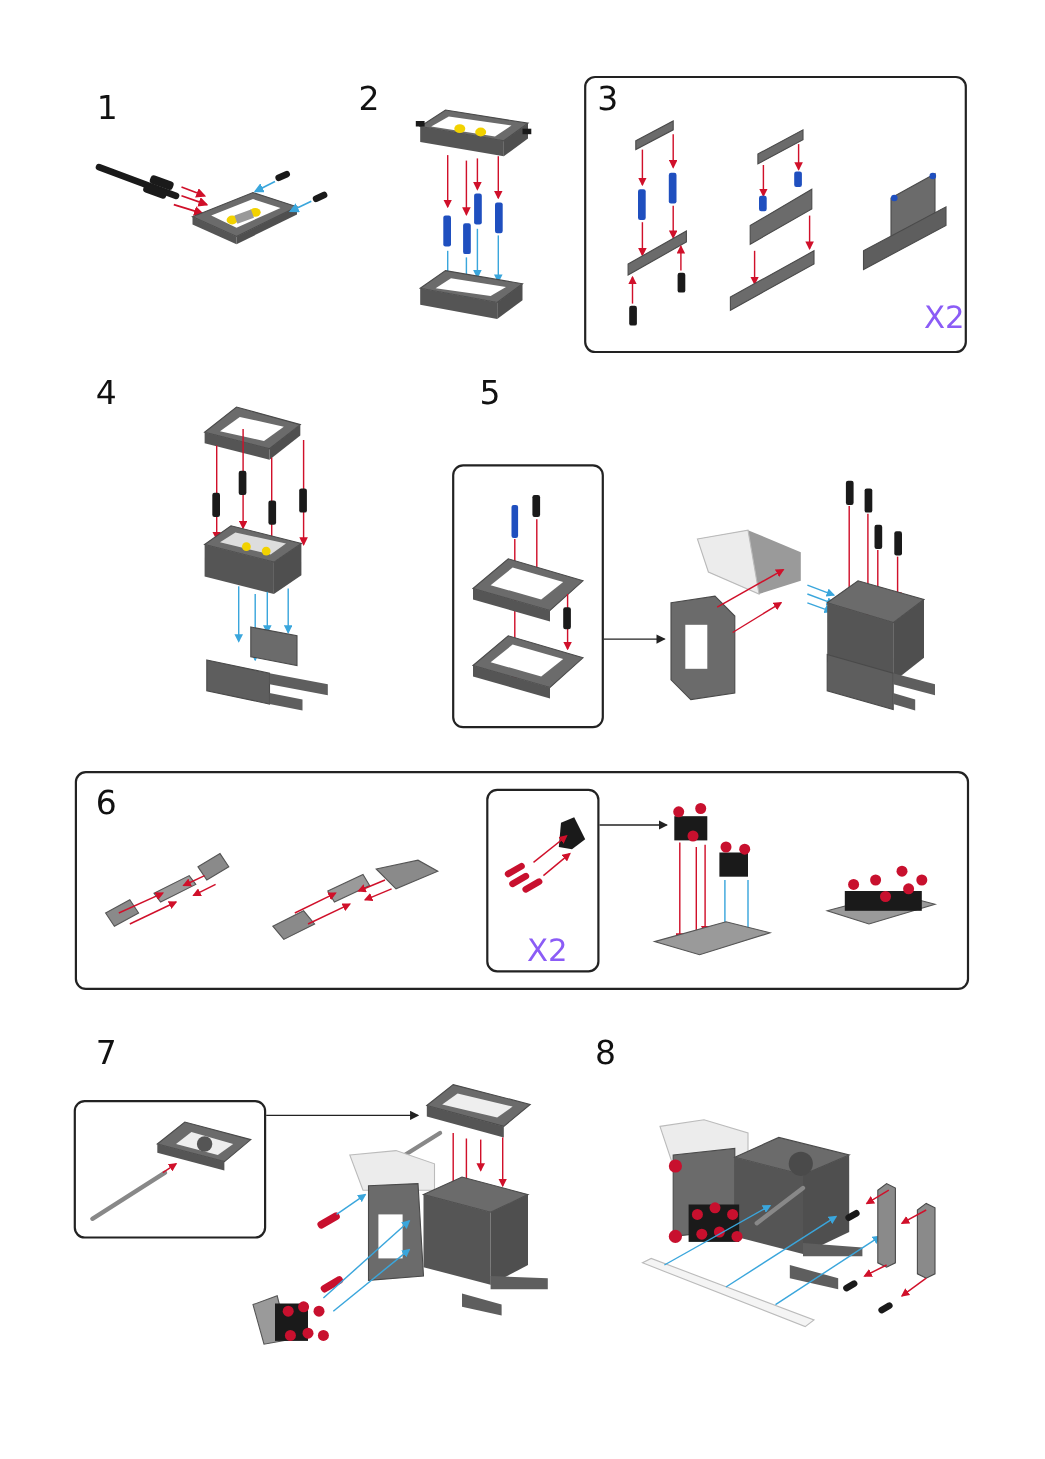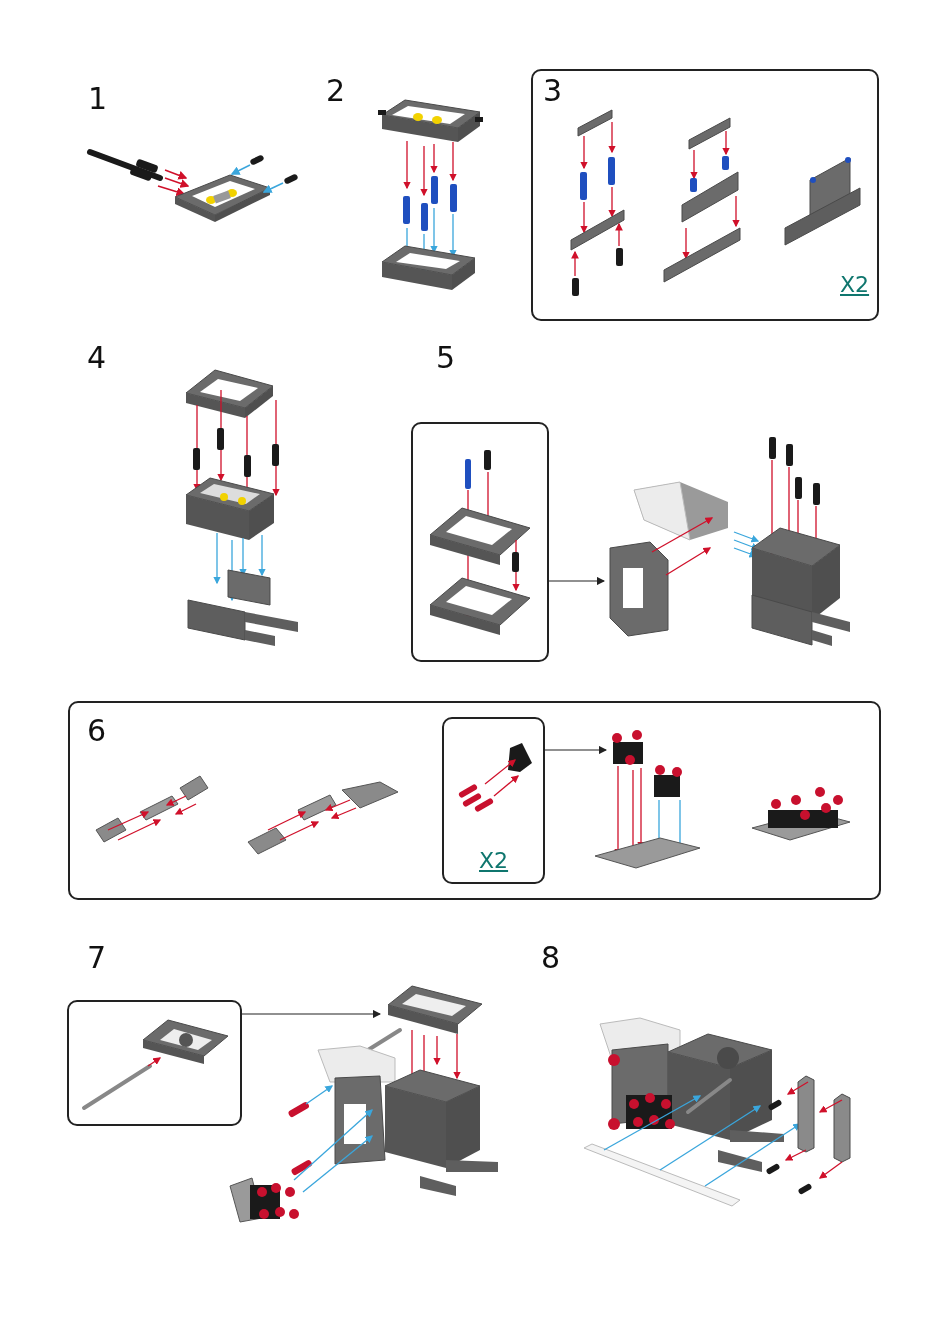--- a/index.html
+++ b/index.html
@@ -1,19 +1,19 @@
 <!DOCTYPE html>
 <html><head>
 <meta charset="utf-8">
 <style>
   html,body{margin:0;padding:0;background:#ffffff;}
   body{width:950px;height:1326px;position:relative;overflow:hidden;font-family:"DejaVu Sans",sans-serif;}
   .step-num{position:absolute;font-size:30px;color:#111;font-weight:normal;line-height:1;font-family:"DejaVu Sans",sans-serif;}
   .box{position:absolute;border:2px solid #222;border-radius:10px;box-sizing:border-box;}
-  .mult{position:absolute;font-size:22px;color:#0f766e;text-decoration:underline;}
+  .mult{position:absolute;font-size:28px;color:#8b5cf6;}
   svg{position:absolute;left:0;top:0;}
 </style>
 </head>
 <body>
 
 <div class="step-num" style="left:88px;top:84px;">1</div>
 
 <div class="step-num" style="left:326px;top:76px;">2</div>
 
 <div class="box" style="left:531px;top:69px;width:348px;height:252px;"></div>

